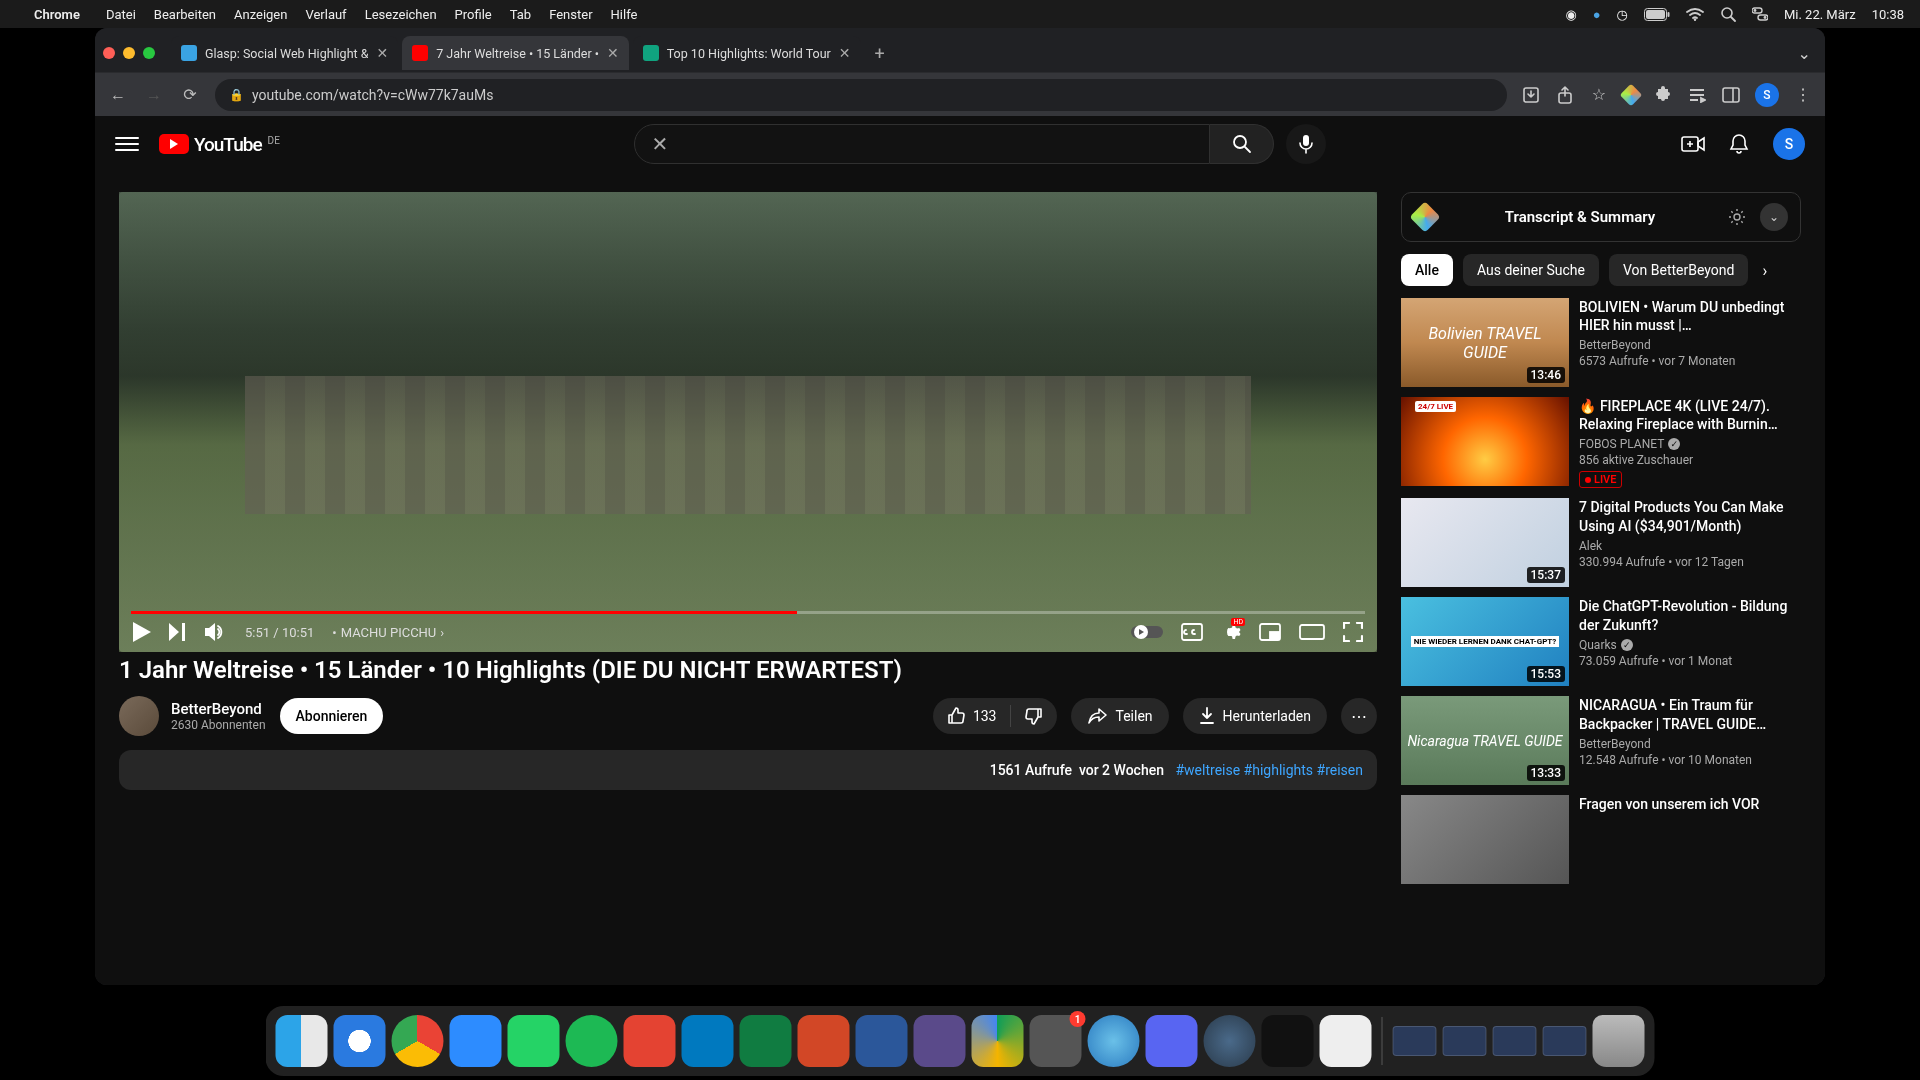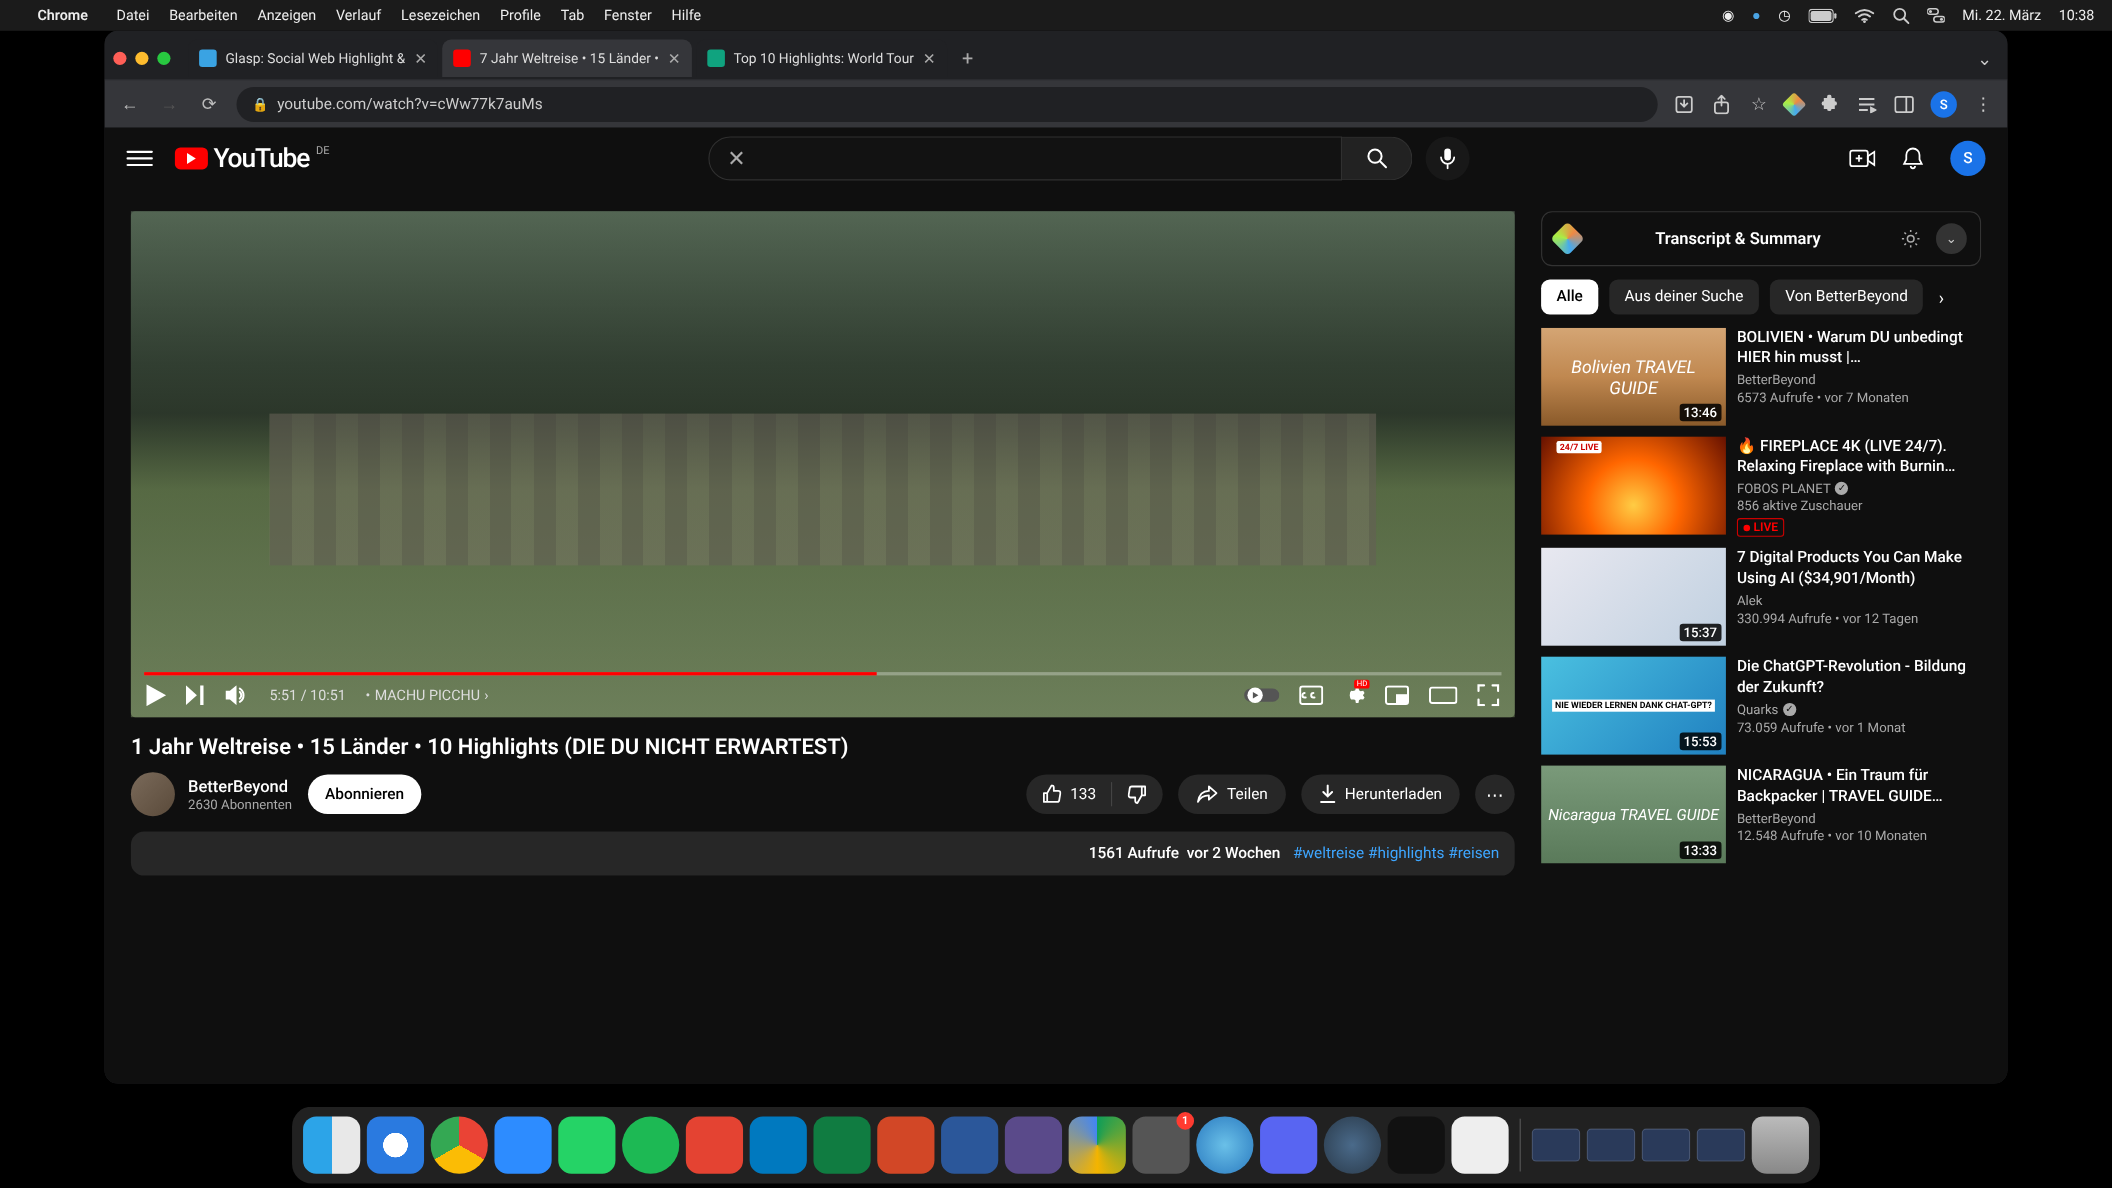--- a/index.html
+++ b/index.html
@@ -39,21 +39,21 @@
 .addr-bar .avatar-sm { width: 24px; height: 24px; border-radius: 50%; background: #1a73e8; color: #fff; display: flex; align-items: center; justify-content: center; font-size: 12px; font-weight: 500; }
 
 
 .yt { flex: 1; background: #0f0f0f; display: flex; flex-direction: column; overflow: hidden; }
 .yt-header { height: 56px; display: flex; align-items: center; padding: 0 20px; gap: 20px; }
 .yt-hamburger { width: 24px; height: 24px; color: #fff; cursor: pointer; display: flex; flex-direction: column; justify-content: center; gap: 4px; }
 .yt-hamburger span { height: 2px; background: #fff; border-radius: 1px; }
 .yt-logo { display: flex; align-items: center; gap: 2px; cursor: pointer; }
 .yt-logo .play-badge { width: 30px; height: 20px; background: #ff0000; border-radius: 5px; position: relative; }
 .yt-logo .play-badge::after { content: ''; position: absolute; left: 11px; top: 5px; border-left: 8px solid #fff; border-top: 5px solid transparent; border-bottom: 5px solid transparent; }
-.yt-logo .word { color: #fff; font-weight: 500; font-size: 24px; letter-spacing: -1px; margin-left: 3px; }
+.yt-logo .word { color: #fff; font-weight: 500; font-size: 19px; letter-spacing: -1px; margin-left: 3px; }
 .yt-logo .region { color: #aaa; font-size: 10px; margin-left: 4px; align-self: flex-start; margin-top: 2px; }
 .yt-search-wrap { flex: 1; display: flex; justify-content: center; }
 .yt-search { width: 640px; height: 40px; display: flex; }
 .yt-search-input { flex: 1; background: #121212; border: 1px solid #303030; border-radius: 20px 0 0 20px; padding: 0 16px; color: #fff; font-size: 16px; display: flex; align-items: center; justify-content: space-between; }
 .yt-search-input input { background: none; border: none; outline: none; color: #fff; font-size: 16px; flex: 1; }
 .yt-search-input .clear { color: #aaa; cursor: pointer; font-size: 20px; }
 .yt-search-btn { width: 64px; background: #222; border: 1px solid #303030; border-left: none; border-radius: 0 20px 20px 0; display: flex; align-items: center; justify-content: center; cursor: pointer; color: #fff; }
 .yt-mic { width: 40px; height: 40px; margin-left: 12px; background: #181818; border-radius: 50%; display: flex; align-items: center; justify-content: center; cursor: pointer; color: #fff; }
 .yt-header-right { display: flex; align-items: center; gap: 24px; }
 .yt-header-right .hicon { color: #fff; cursor: pointer; font-size: 20px; }
@@ -69,21 +69,21 @@
 .player .progress { position: absolute; left: 12px; right: 12px; bottom: 38px; height: 3px; background: rgba(255,255,255,0.3); }
 .player .progress .filled { height: 100%; background: #ff0000; width: 54%; }
 .player .controls { position: absolute; left: 0; right: 0; bottom: 0; height: 40px; display: flex; align-items: center; padding: 0 14px; gap: 18px; color: #fff; font-size: 13px; }
 .player .ctrl { cursor: pointer; color: #fff; display: inline-flex; align-items: center; }
 .player .controls .spacer { flex: 1; }
 .player .time { color: #ddd; white-space: nowrap; }
 .player .chapter { color: #ddd; display: flex; align-items: center; gap: 4px; }
 .hd-badge { position: absolute; right: -4px; top: -4px; background: #f00; color: #fff; font-size: 7px; padding: 0 2px; border-radius: 2px; }
 .settings-wrap { position: relative; }
 
-.video-title { font-size: 20px; font-weight: 600; color: #fff; margin-top: 14px; }
+.video-title { font-size: 24px; font-weight: 600; color: #fff; margin-top: 4px; }
 .meta-row { display: flex; align-items: center; margin-top: 12px; gap: 14px; }
 .channel { display: flex; align-items: center; gap: 12px; }
 .channel .avatar { width: 40px; height: 40px; border-radius: 50%; background: linear-gradient(135deg, #7a6a5a, #5a4a3a); }
 .channel .info .name { font-weight: 500; font-size: 15px; color: #fff; }
 .channel .info .subs { font-size: 12px; color: #aaa; }
 .subscribe-btn { height: 36px; padding: 0 16px; background: #fff; color: #000; border-radius: 18px; font-size: 14px; font-weight: 500; display: flex; align-items: center; cursor: pointer; }
 .meta-row .spacer { flex: 1; }
 .action-pill { height: 36px; background: #272727; border-radius: 18px; display: flex; align-items: center; overflow: hidden; }
 .action-pill .seg { padding: 0 14px; height: 100%; display: flex; align-items: center; gap: 8px; color: #fff; font-size: 14px; cursor: pointer; }
 .action-pill .divider { width: 1px; height: 22px; background: #444; }
@@ -513,20 +513,26 @@
                 </div>
               <span class="dur">13:33</span>
             </div>
             <div class="rmeta">
               <div class="rtitle">NICARAGUA • Ein Traum für Backpacker | TRAVEL GUIDE…</div>
               <div class="rchan">BetterBeyond</div>
               <div class="rstats">12.548 Aufrufe • vor 10 Monaten</div>
             </div>
           </div>
 
+          <div class="rec">
+            <div class="thumb t5"></div>
+            <div class="rmeta">
+              <div class="rtitle">Fragen von unserem ich VOR</div>
+            </div>
+          </div>
         </div>
       </div>
     </div>
   </div>
 </div>
 
 <div class="dock">
   <div class="app" style="background:linear-gradient(90deg,#2ca4e8 50%,#e8e8e8 50%);"></div>
   <div class="app" style="background:radial-gradient(circle,#fff 30%,#2a7ae0 31%);"></div>
   <div class="app" style="background:conic-gradient(#ea4335 0 120deg,#fbbc05 120deg 240deg,#34a853 240deg);border-radius:50%;"></div>

